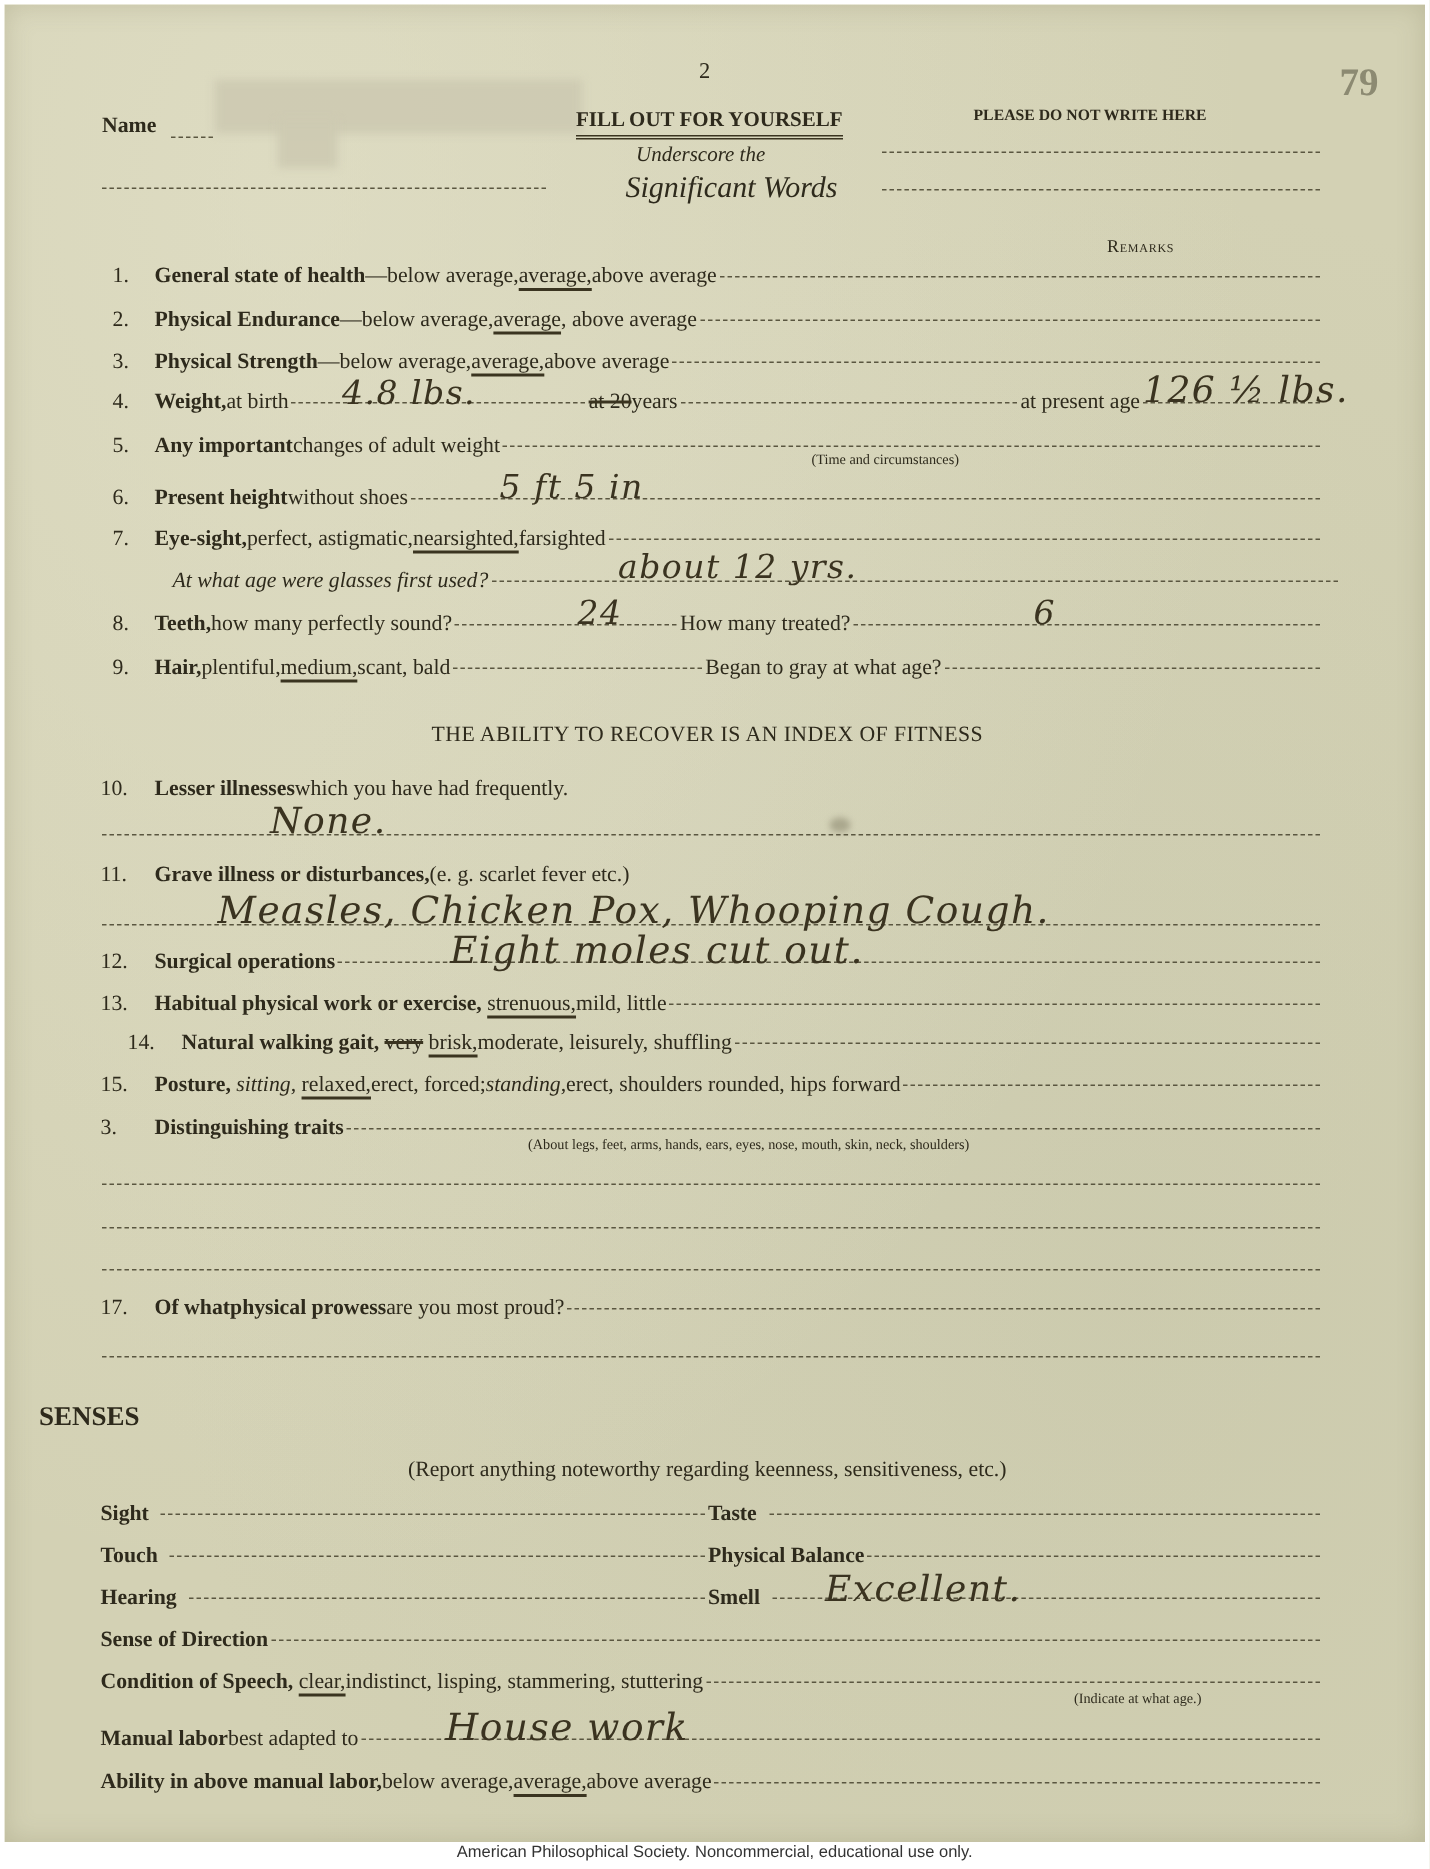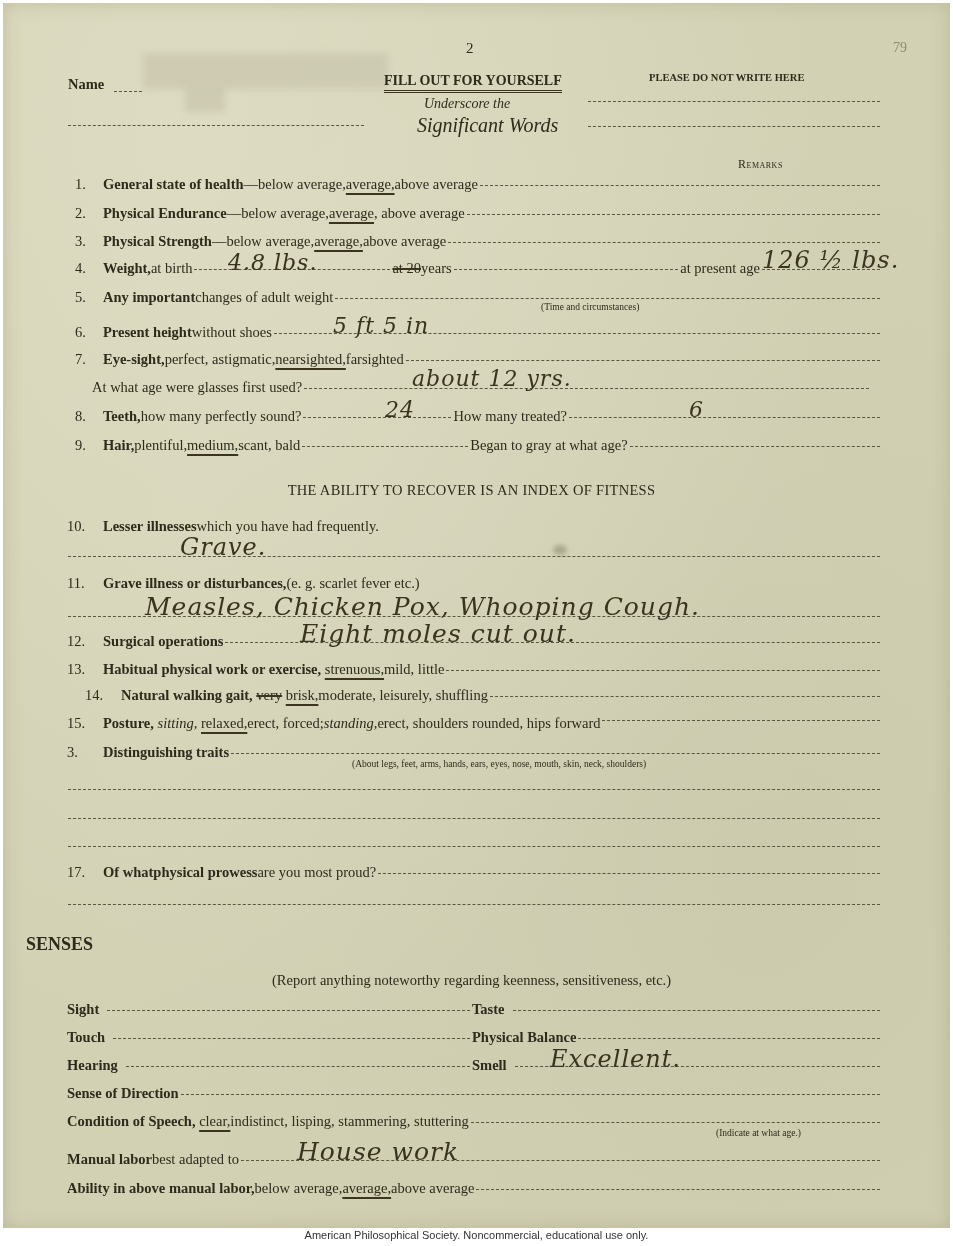--- a/index.html
+++ b/index.html
@@ -31,21 +31,21 @@
             font-family: "Liberation Sans", sans-serif; font-size: 11px; color: #333; }
   .smudge { position: absolute; left: 553px; top: 545px; width: 14px; height: 10px; border-radius: 50%;
             background: rgba(120,115,90,0.45); filter: blur(2px); }
 </style>
 </head>
 <body>
 
 <div class="paper"></div>
 
 <div class="abs" style="left:466px;top:40px;font-size:15px;">2</div>
-<div class="abs" style="left:893px;top:40px;font-size:14px;color:#8c8a72;">79</div>
+<div class="abs" style="left:893px;top:40px;font-size:26px;color:#8c8a72;font-weight:bold;">79</div>
 
 <div class="abs b" style="left:68px;top:76px;font-size:14.5px;">Name</div>
 <div class="dline" style="left:114px;top:91px;width:28px;"></div>
 <div class="blur"></div>
 <div class="blur2"></div>
 <div class="dline" style="left:68px;top:125px;width:296px;"></div>
 
 <div class="abs" style="left:384px;top:73px;font-size:14px;font-weight:bold;border-bottom:3px double #3a3420;padding-bottom:1px;">FILL OUT FOR YOURSELF</div>
 <div class="abs i" style="left:424px;top:96px;font-size:14px;">Underscore the</div>
 <div class="abs i" style="left:417px;top:114px;font-size:20px;">Significant Words</div>
@@ -113,21 +113,21 @@
 <div class="hw" style="left:333px;top:313px;">5 ft 5 in</div>
 
 <div class="row" style="left:75px;top:351px;width:807px;">
   <span style="width:28px;">7.</span>
   <span class="b">Eye-sight,</span>
   <span> perfect, astigmatic, </span>
   <span class="u">nearsighted,</span>
   <span> farsighted</span>
   <span class="fill"></span>
 </div>
-<div class="row" style="left:92px;top:379px;width:779px;">
+<div class="row" style="left:115px;top:379px;width:779px;font-style:italic;">
   <span>At what age were glasses first used?</span>
   <span class="fill"></span>
 </div>
 <div class="hw" style="left:412px;top:366px;">about 12 yrs.</div>
 
 <div class="row" style="left:75px;top:408px;width:807px;">
   <span style="width:28px;">8.</span>
   <span class="b">Teeth,</span>
   <span> how many perfectly sound?</span>
   <span class="fill" style="flex:0 0 148px;"></span>
@@ -149,21 +149,21 @@
 </div>
 
 <div class="abs" style="left:0;width:943px;text-align:center;top:482px;font-size:14.5px;letter-spacing:0.3px;">THE ABILITY TO RECOVER IS AN INDEX OF FITNESS</div>
 
 <div class="row" style="left:67px;top:518px;width:815px;">
   <span style="width:36px;">10.</span>
   <span class="b">Lesser illnesses</span>
   <span> which you have had frequently.</span>
 </div>
 <div class="dline" style="left:68px;top:556px;width:812px;"></div>
-<div class="hw" style="left:180px;top:533px;font-size:24px;">Grave.</div>
+<div class="hw" style="left:180px;top:533px;font-size:24px;">None.</div>
 <div class="smudge"></div>
 
 <div class="row" style="left:67px;top:575px;width:815px;">
   <span style="width:36px;">11.</span>
   <span class="b">Grave illness or disturbances,</span>
   <span> (e. g. scarlet fever etc.)</span>
 </div>
 <div class="dline" style="left:68px;top:616px;width:812px;"></div>
 <div class="hw" style="left:145px;top:592px;font-size:25px;">Measles, Chicken Pox, Whooping Cough.</div>
 
@@ -187,21 +187,21 @@
   <span style="width:36px;margin-left:18px;">14.</span>
   <span class="b">Natural walking gait,</span>
   <span>&nbsp;</span>
   <span class="s">very</span>
   <span>&nbsp;</span>
   <span class="u">brisk,</span>
   <span> moderate, leisurely,  shuffling</span>
   <span class="fill"></span>
 </div>
 
-<div class="row" style="left:67px;top:715px;width:815px;align-items:center;">
+<div class="row" style="left:67px;top:715px;width:815px;">
   <span style="width:36px;">15.</span>
   <span class="b">Posture,</span>
   <span>&nbsp;</span>
   <span class="i">sitting,</span>
   <span>&nbsp;</span>
   <span class="u">relaxed,</span>
   <span> erect, forced; </span>
   <span class="i">standing,</span>
   <span> erect, shoulders rounded, hips forward</span>
   <span class="fill"></span>

